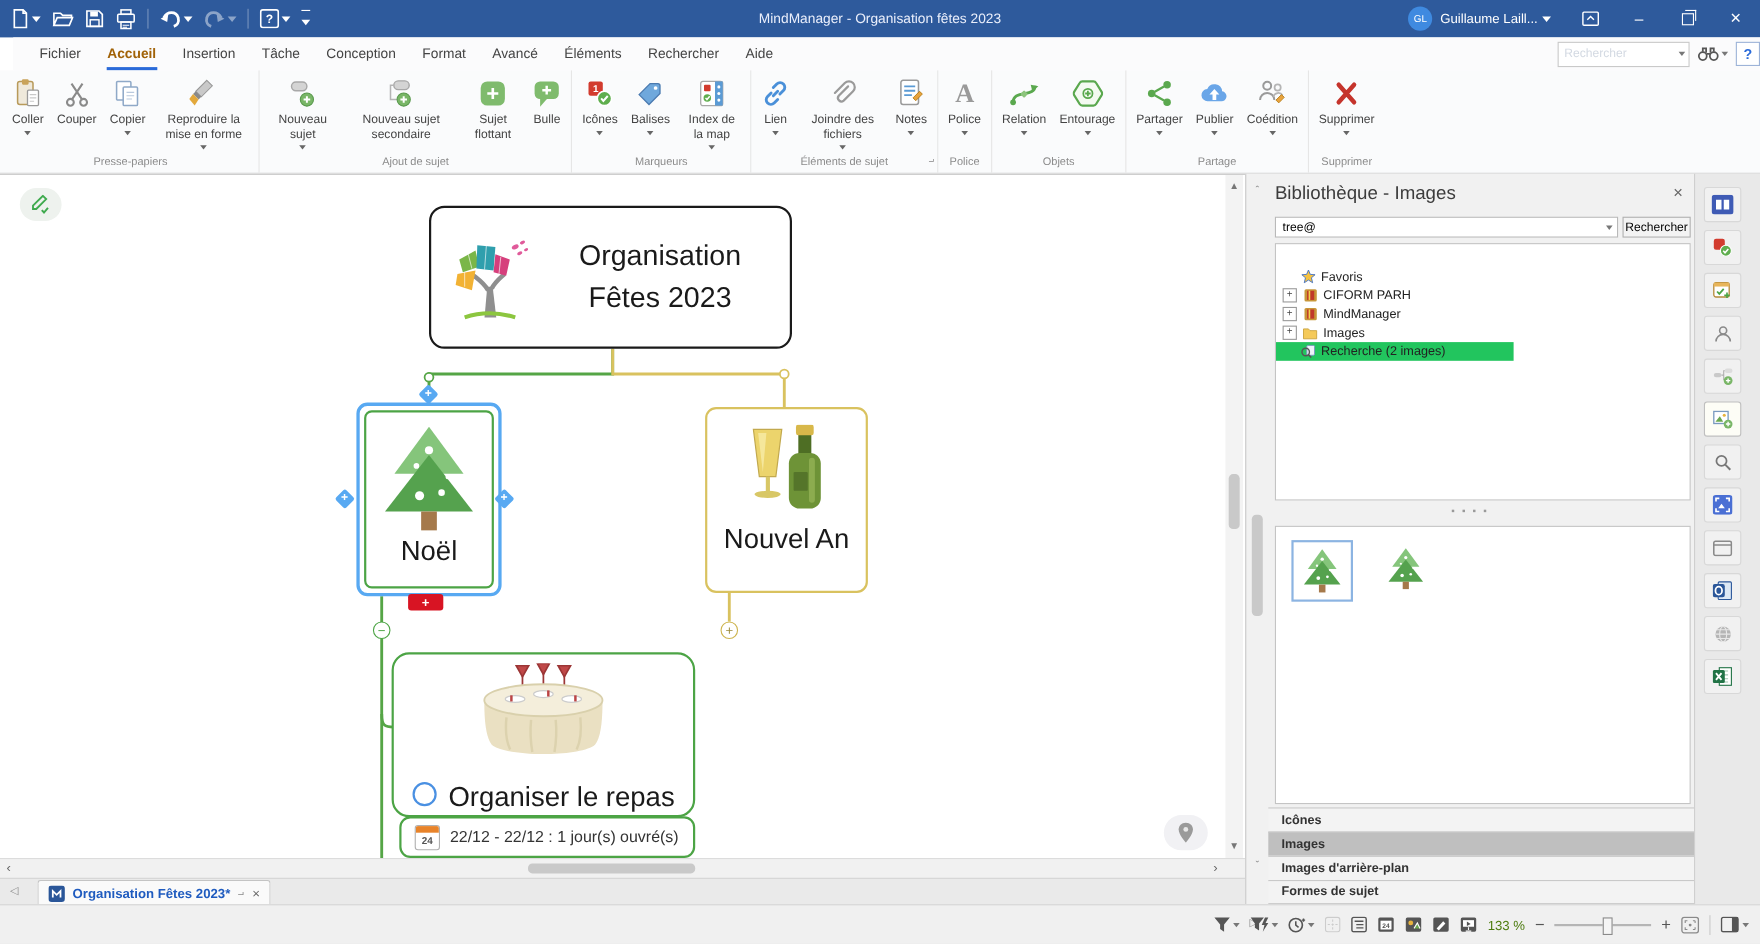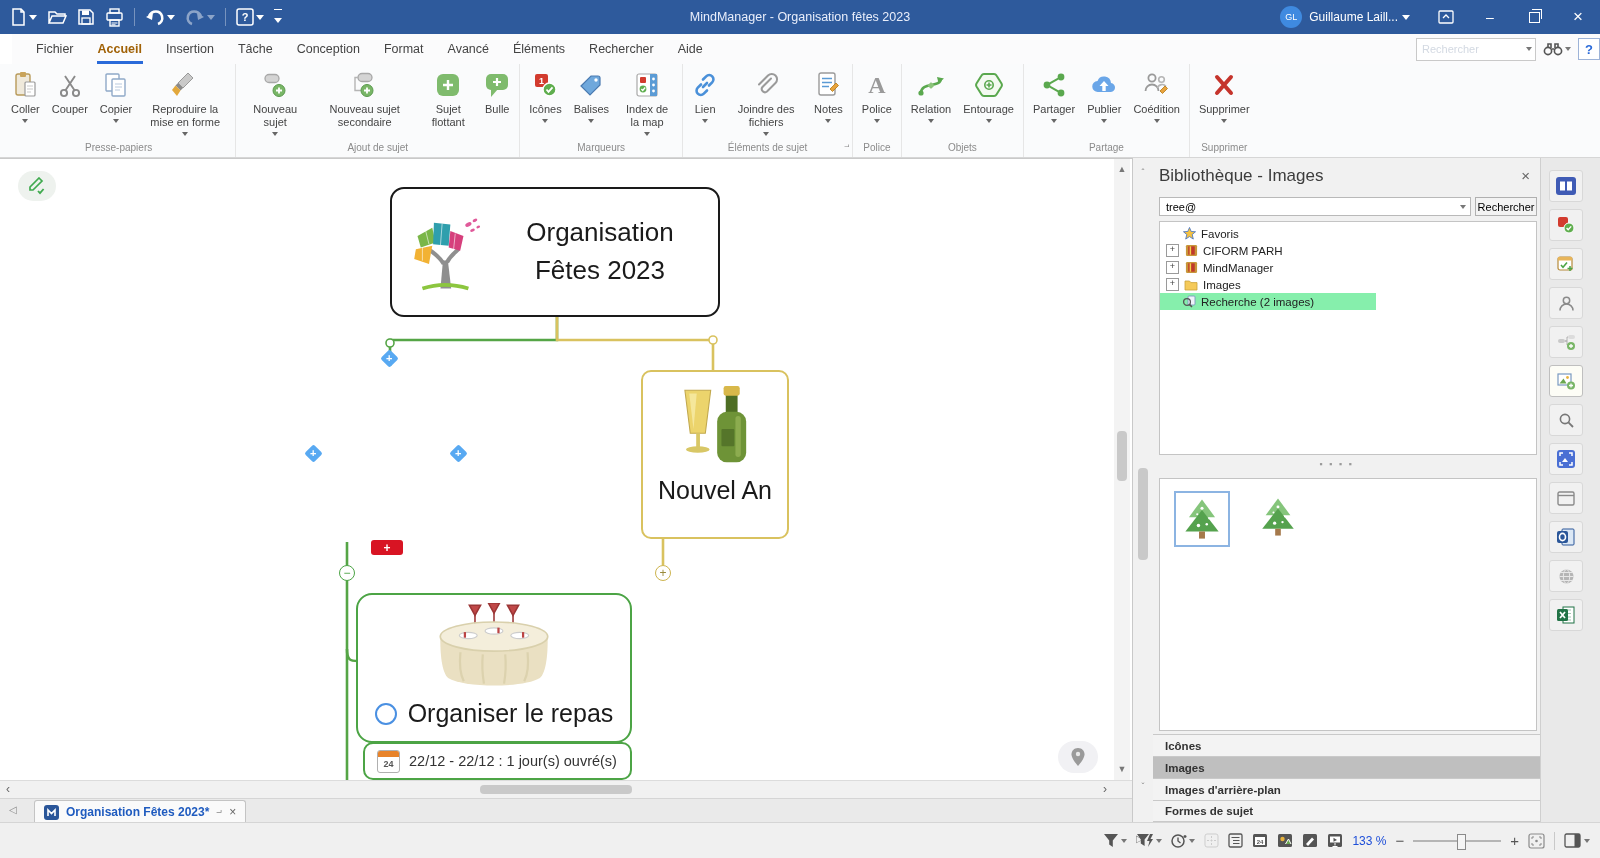--- a/index.html
+++ b/index.html
@@ -74,21 +74,21 @@
   .doctab .dlabel{color:#1f5bbf;font-weight:bold;font-size:12px}
 
   
   .panel{position:absolute;left:1132px;top:158px;width:408px;height:664px;background:#f1f1f1;border-left:1px solid #c9c9c9;box-sizing:border-box}
   .ptitle{position:absolute;left:26px;top:8px;font-size:17px;color:#3c3c3c}
   .pclose{position:absolute;right:10px;top:10px;color:#666;font-size:15px;line-height:1}
   .pcombo{position:absolute;left:26px;top:39px;width:312px;height:19px;border:1px solid #b9b9b9;background:#fff;display:flex;align-items:center;padding:0 4px;box-sizing:border-box}
   .pcombo input{border:none;outline:none;flex:1;font-size:11px;width:100%;font-family:"Liberation Sans",sans-serif}
   .pbtn{position:absolute;left:342px;top:39px;width:62px;height:19px;background:#f3f3f3;border:1px solid #b0b0b0;
         font-size:11px;display:flex;align-items:center;justify-content:center;box-sizing:border-box}
-  .treebox{position:absolute;left:26px;top:63px;width:378px;height:234px;background:#fff;border:1px solid #c4c4c4;box-sizing:border-box;padding-top:3px}
+  .treebox{position:absolute;left:26px;top:63px;width:378px;height:234px;background:#fff;border:1px solid #c4c4c4;box-sizing:border-box;padding-top:21px}
   .trow{display:flex;align-items:center;height:17px;font-size:11.5px;color:#222;gap:4px}
   .texp{width:11px;height:11px;border:1px solid #9a9a9a;background:#fff;font-size:9px;line-height:9px;text-align:center;color:#444;margin-left:6px;flex:none}
   .texp-sp{width:11px;margin-left:6px;flex:none}
   .ticon{width:16px;height:14px;flex:none;display:flex;align-items:center;justify-content:center}
   .splitdots{position:absolute;left:0;width:100%;top:301px;text-align:center;color:#9a9a9a;font-size:9px;letter-spacing:2px}
   .thumbbox{position:absolute;left:26px;top:320px;width:378px;height:253px;background:#fff;border:1px solid #c4c4c4;box-sizing:border-box}
   .thumbsel{position:absolute;left:14px;top:12px;width:52px;height:52px;border:2px solid #8cb4e2;background:#fff;display:flex;align-items:center;justify-content:center}
   .accordion{position:absolute;left:20px;top:576px;width:388px}
   .acc{height:22px;border-top:1px solid #c9c9c9;background:#f3f3f3;display:flex;align-items:center;
        padding-left:12px;font-size:11.5px;font-weight:bold;color:#333;box-sizing:border-box}
@@ -98,21 +98,21 @@
 
   
   .strip{position:absolute;left:1540px;top:158px;width:60px;height:664px;background:#e9e9e9;border-left:1px solid #cfcfcf;box-sizing:border-box}
   .sbtn{position:absolute;left:8px;width:34px;height:32px;background:#f1f1f1;border:1px solid #d8d8d8;border-radius:3px;
         display:flex;align-items:center;justify-content:center;box-sizing:border-box}
   .sbtn.active{background:#fdfdf6;border-color:#bfbfbf}
 
   
   .statusbar{position:absolute;left:0;top:822px;width:1600px;height:36px;background:#f0f0f0;border-top:1px solid #d5d5d5;box-sizing:border-box}
   .stright{position:absolute;right:10px;top:0;height:35px;display:flex;align-items:center;gap:9px}
-  .stzoom{font-size:12px;color:#1d4ed8}
+  .stzoom{font-size:12px;color:#4d7c0f}
   .sltrack{width:88px;height:2px;background:#b5b5b5;position:relative}
   .slhandle{position:absolute;left:44px;top:-6px;width:7px;height:14px;background:#f5f5f5;border:1px solid #8a8a8a}
   .stpm{font-size:15px;color:#555}
 </style>
 </head>
 <body>
 
 <svg width="0" height="0" style="position:absolute">
   <defs>
     <symbol id="xmastree" viewBox="0 0 64 70">
@@ -597,20 +597,28 @@
     <div class="abs" style="left:390px;top:28px;width:330px;height:130px;background:#fff;border:2.5px solid #1a1a1a;border-radius:14px;box-sizing:border-box;display:flex;align-items:center;padding:0 14px;gap:12px">
       <svg width="78" height="78" viewBox="0 0 95 95">
           <use href="#treelogo"></use>
         </svg>
       <div style="flex:1;text-align:center;font-size:26px;color:#1a1a1a;line-height:1.45">
         <div>Organisation</div>
         <div>Fêtes 2023</div>
       </div>
     </div>
 
+    <div class="abs" style="left:324px;top:207px;width:132px;height:176px;border:3px solid #58a9f2;border-radius:10px;box-sizing:border-box;background:#fff">
+      <div class="abs" style="left:4px;top:4px;right:4px;bottom:4px;border:2px solid #4ca445;border-radius:7px;display:flex;flex-direction:column;align-items:center;justify-content:flex-start;padding-top:10px">
+        <svg width="92" height="100" viewBox="0 0 64 70">
+            <use href="#xmastree"></use>
+          </svg>
+        <div class="node-label" style="margin-top:2px">Noël</div>
+      </div>
+    </div>
     <div class="handle" style="left:383px;top:193px">
         <span>+</span>
       </div>
     <div class="handle" style="left:307px;top:288px">
         <span>+</span>
       </div>
     <div class="handle" style="left:452px;top:288px">
         <span>+</span>
       </div>
     <div class="abs" style="left:371px;top:381px;width:32px;height:15px;background:#d81423;border-radius:3px;display:flex;align-items:center;justify-content:center;color:#fff;font-size:12px;font-weight:bold;line-height:1">+</div>
@@ -621,21 +629,21 @@
           <use href="#champagne"></use>
         </svg>
       <div class="node-label" style="margin-top:4px">Nouvel An</div>
     </div>
     <div class="branchdot" style="left:655px;top:406px;border:1.6px solid #cdb44e;color:#9a8a3a">+</div>
 
     <div class="abs" style="left:356px;top:434px;width:276px;height:150px;background:#fff;border:2.5px solid #4ca445;border-radius:16px;box-sizing:border-box;display:flex;flex-direction:column;align-items:center;padding-top:8px">
       <svg width="128" height="94" viewBox="0 0 110 84">
           <use href="#banquet"></use>
         </svg>
-      <div style="display:flex;align-items:center;gap:11px;margin-top:2px">
+      <div style="display:flex;gap:11px;margin-top:14px">
         <span style="width:18px;height:18px;border:2.6px solid #4a90e2;border-radius:50%;display:inline-block"></span>
         <span class="node-label">Organiser le repas</span>
       </div>
     </div>
     <div class="abs" style="left:363px;top:583px;width:269px;height:38px;background:#fff;border:2px solid #4ca445;border-radius:10px;box-sizing:border-box;display:flex;align-items:center;gap:9px;padding:0 12px">
       <span style="width:21px;height:21px;border:1px solid #b0b0b0;border-radius:3px;background:#fff;display:flex;flex-direction:column;overflow:hidden;flex:none">
         <span style="height:6px;background:#e8832a"></span>
         <span style="flex:1;display:flex;align-items:center;justify-content:center;font-size:9px;font-weight:bold;color:#555">24</span>
       </span>
       <span style="font-size:14.5px;color:#333">22/12 - 22/12 : 1 jour(s) ouvré(s)</span>
@@ -724,21 +732,21 @@
       </div>
       <div class="trow">
         <span class="texp">+</span>
         <span class="ticon">
             <svg width="14" height="12" viewBox="0 0 14 12">
               <path d="M1,2 h4.5 l1.4,1.6 H13 V11 H1 Z" fill="#f5ca5a" stroke="#c9a23a" stroke-width=".8"></path>
             </svg>
           </span>
         <span>Images</span>
       </div>
-      <div class="trow" style="background:#86efac;width:216px">
+      <div class="trow" style="background:#22c55e;width:216px">
         <span class="texp-sp"></span>
         <span class="ticon">
             <svg width="14" height="13" viewBox="0 0 14 13">
               <rect x="6" y="1" width="7" height="9" rx="1" fill="#eef3fa" stroke="#7a9ac0" stroke-width=".9"></rect>
               <circle cx="5" cy="7" r="3.4" fill="none" stroke="#555" stroke-width="1.3"></circle>
               <line x1="7.4" y1="9.4" x2="10" y2="12" stroke="#555" stroke-width="1.5"></line>
             </svg>
           </span>
         <span>Recherche (2 images)</span>
       </div>

